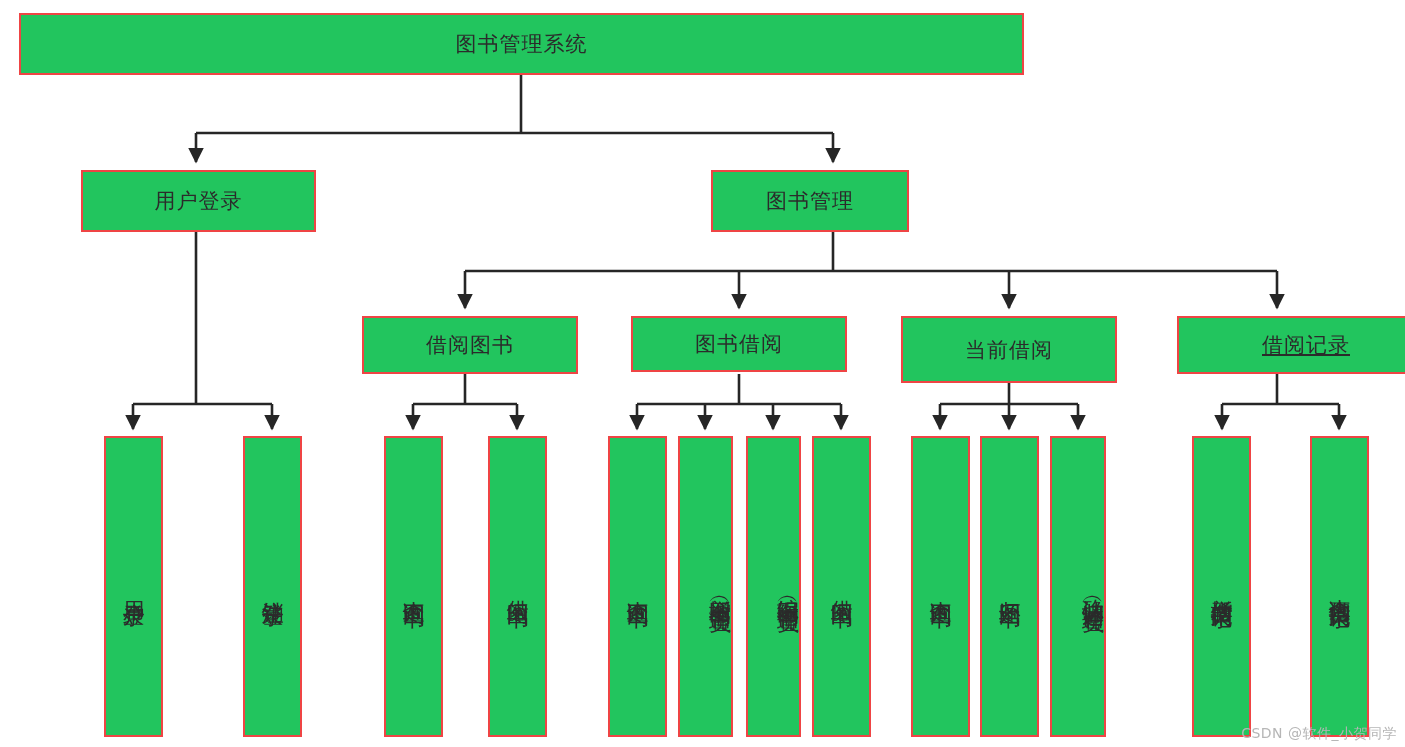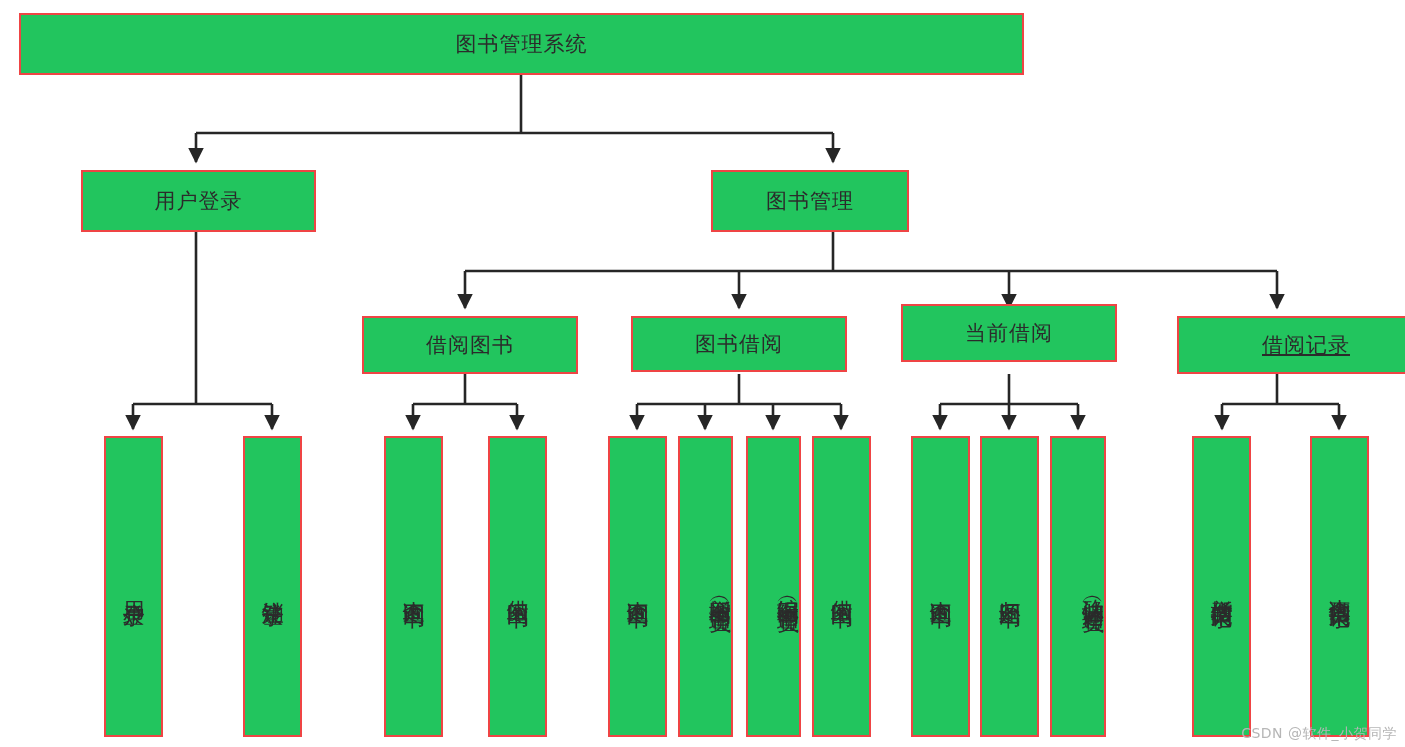--- a/index.html
+++ b/index.html
@@ -139,21 +139,21 @@
   </div>
 
   <div class="node h" style="left:362px; top:316px; width:216px; height:58px;">
     <span class="lbl">借阅图书</span>
   </div>
 
   <div class="node h" style="left:631px; top:316px; width:216px; height:56px;">
     <span class="lbl">图书借阅</span>
   </div>
 
-  <div class="node h" style="left:901px; top:304px; width:216px; height:58px;">
+  <div class="node h" style="left:901px; top:316px; width:216px; height:67px;">
     <span class="lbl">当前借阅</span>
   </div>
 
   <div class="node h" style="left:1177px; top:316px; width:258px; height:58px;text-decoration:underline;">
     <span class="lbl">借阅记录</span>
   </div>
 
   <div class="node v mid" style="left:104px; top:436px; width:59px; height:301px;">
     <span class="lbl">用户登录</span>
   </div>

